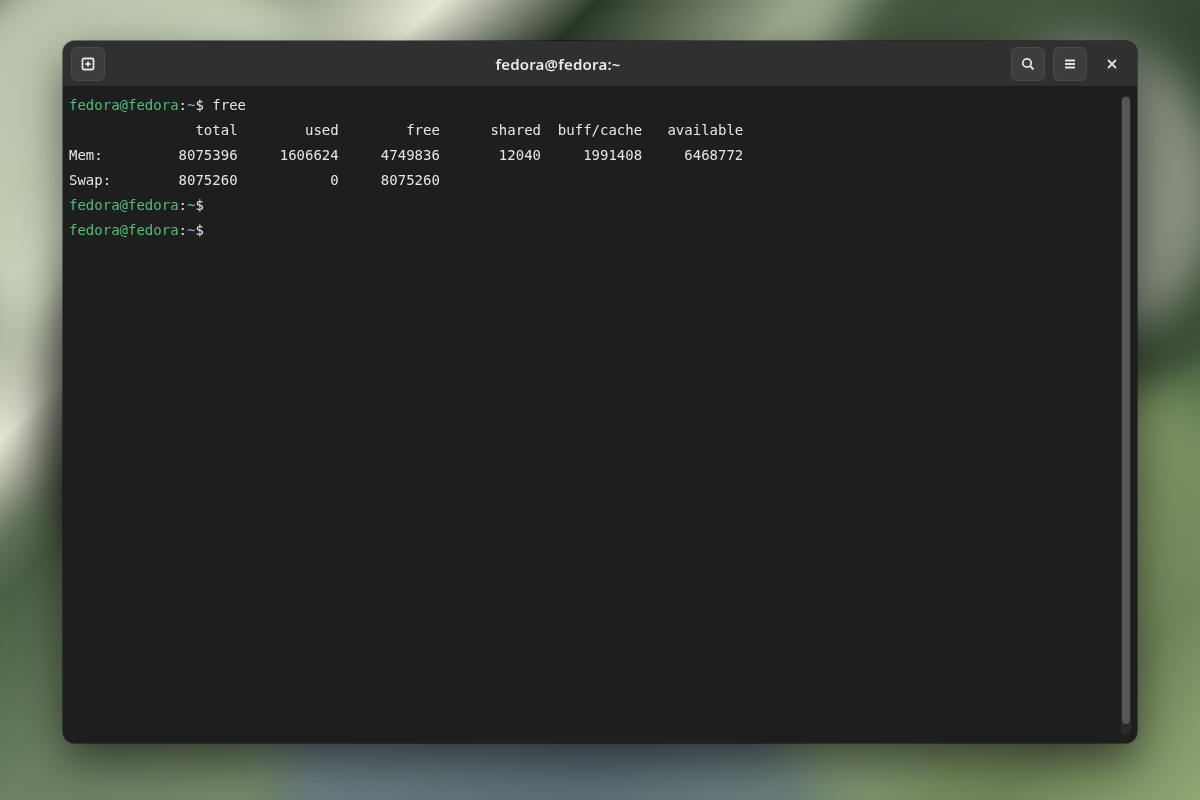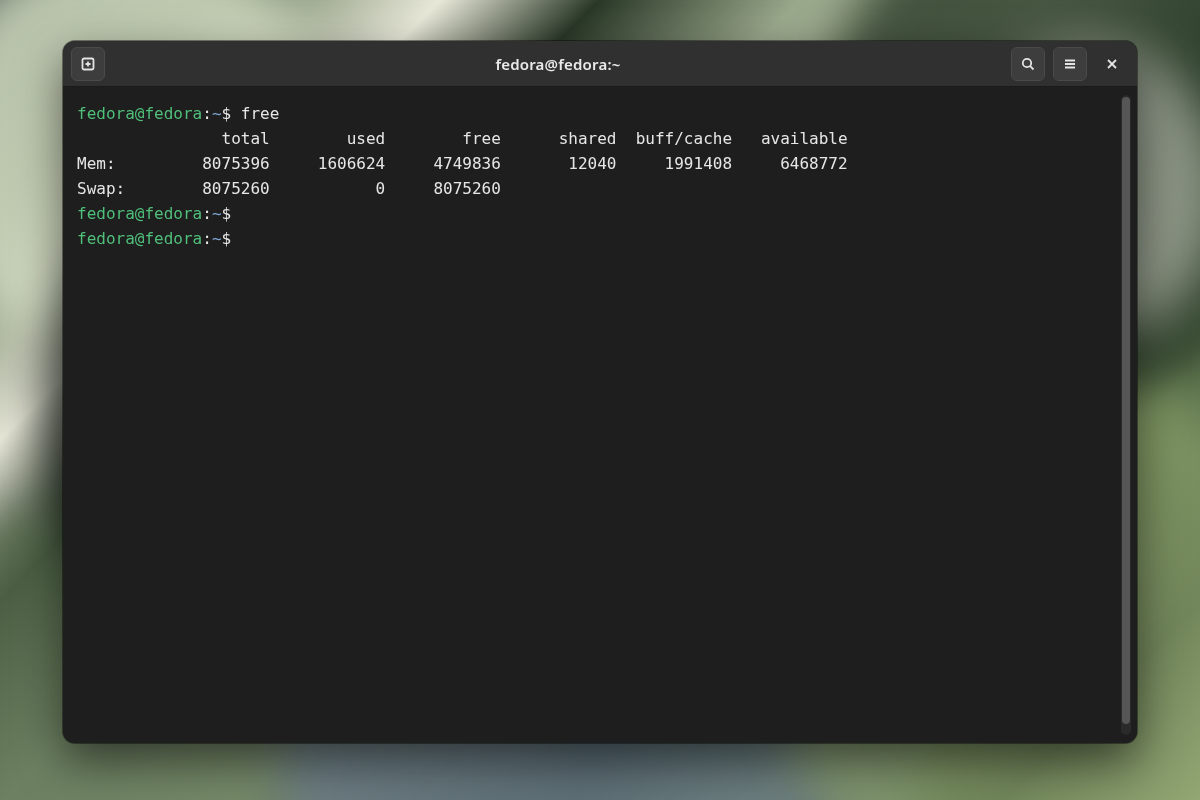--- a/index.html
+++ b/index.html
@@ -70,25 +70,25 @@
       padding: 6px 4px 6px 4px;
       display:flex;
     }
     .term-scroll{
       flex:1;
       padding: 0 2px 0 2px;
       overflow:hidden;
     }
     pre.term {
       font-family: "DejaVu Sans Mono","Liberation Mono","Menlo",monospace;
-      font-size: 16px;
+      font-size: 14px;
       line-height: 25px;
       color:#e6e6e6;
       white-space:pre;
-      margin:8px;
+      margin:0;
     }
     .p-user{ color:#4fbf7a; }
     .p-sep{ color:#e6e6e6; }
     .p-path{ color:#7fa8d8; }
     .scrollbar{
       width:10px;
       background:#2a2a2a;
       border-radius:6px;
       margin:2px 2px 2px 0;
       position:relative;

